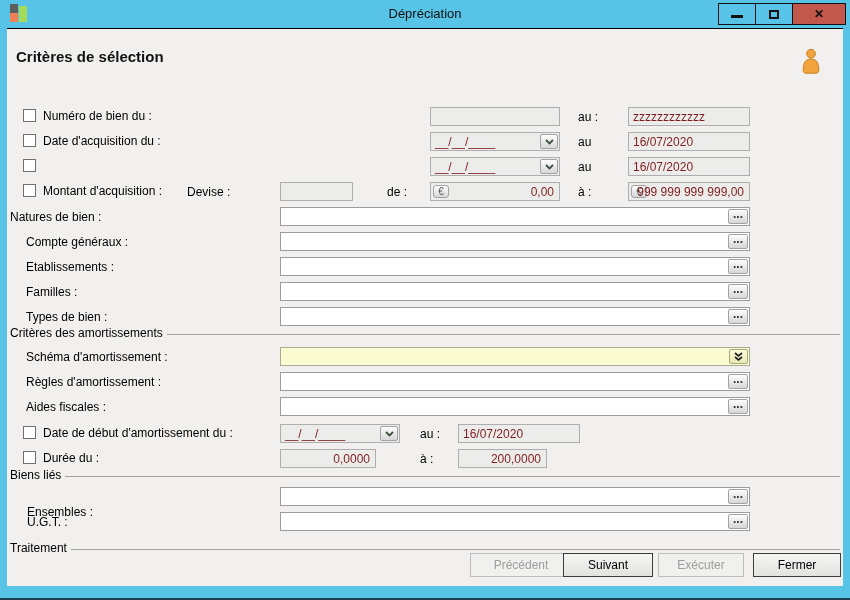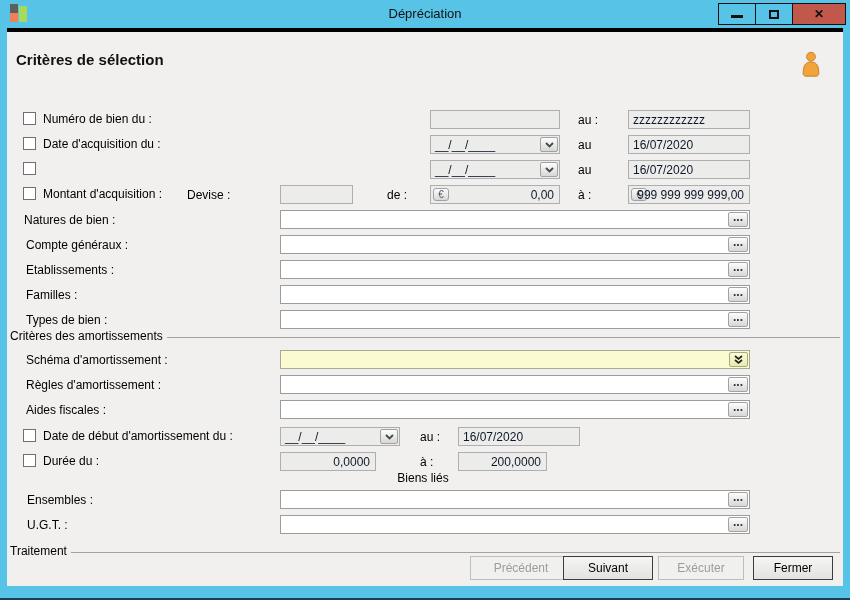--- a/index.html
+++ b/index.html
@@ -13,36 +13,36 @@
   .app-icon .sq-orange{position:absolute;left:0;top:9px;width:8px;height:9px;background:#ee8158;}
   .app-icon .sq-green{position:absolute;left:9px;top:2px;width:8px;height:16px;background:#a7da58;}
   .winbtns{position:absolute;right:4px;top:3px;height:22px;display:flex;border:1px solid #121212;box-sizing:border-box;}
   .winbtn{width:36px;display:flex;align-items:center;justify-content:center;background:#57c3e7;border-right:1px solid #121212;cursor:default;}
   .winbtn.close{width:52px;background:#c2584c;border-right:none;}
   .glyph-min{width:12px;height:3px;background:#111;margin-top:5px;}
   .glyph-max{width:10px;height:9px;border:2px solid #111;box-sizing:border-box;background:transparent;}
   .glyph-close{font-size:12px;font-weight:bold;color:#111;line-height:1;}
 
   
-  .content{position:absolute;left:7px;top:28px;width:836px;height:558px;background:#f1f0ee;border-top:4px solid #000000;box-sizing:border-box;}
+  .content{position:absolute;left:7px;top:28px;width:836px;height:558px;background:#f1f0ee;border-top:1px solid #000000;box-sizing:border-box;}
   .heading{position:absolute;left:9px;top:19px;font-size:15px;font-weight:bold;color:#111;}
   .person{position:absolute;left:793px;top:19px;width:22px;height:27px;cursor:pointer;}
 
   .group{position:absolute;left:3px;right:3px;display:flex;align-items:center;}
   .group .glabel{font-size:12px;color:#000;white-space:nowrap;margin-right:4px;}
   .group .gline{flex:1;height:1px;background:#a3a3a3;margin-top:2px;}
 
   .lbl{position:absolute;font-size:12px;color:#000000;white-space:nowrap;}
   .cb{position:absolute;width:13px;height:13px;background:#fff;border:1px solid #6f6f6f;box-sizing:border-box;cursor:pointer;}
 
   .fld{position:absolute;height:19px;background:#fff;border:1px solid #9c9c9c;box-sizing:border-box;}
   .fld.dis{background:#ececea;border-color:#aeaeae;}
   .fld.yellow{background:#fbfbd1;border-color:#a9a996;}
   .fld .v{position:absolute;left:4px;top:2px;font-size:12px;white-space:nowrap;color:#000;}
-  .fld.dis .v{color:#0f172a;}
+  .fld.dis .v{color:#7f1d1d;}
   .fld .v.r{left:auto;right:5px;}
 
   .mini{position:absolute;box-sizing:border-box;border:1px solid #a2a2a2;border-radius:2px;
         background:linear-gradient(#fdfdfd,#d7d7d7);display:flex;align-items:center;justify-content:center;cursor:pointer;}
   .dots{top:1px;right:1px;width:20px;height:15px;}
   .dots span{font-size:12px;font-weight:bold;color:#333;line-height:0;transform:translateY(-3px);letter-spacing:0;}
   .combo{top:1px;right:1px;width:18px;height:15px;}
   .dblchev{top:1px;right:1px;width:19px;height:15px;background:linear-gradient(#fcfcd9,#e9e9b4);border-color:#a9a97e;}
   .eurbtn{top:2px;left:2px;width:16px;height:13px;border-radius:3px;}
   .eurbtn span{font-size:10px;color:#555;line-height:1;}
@@ -144,21 +144,21 @@
       <span class="v r">0,00</span>
     </div>
     <div class="lbl" style="left:571px;top:156px;">à :</div>
     <div class="fld dis" style="left:621px;top:153px;width:122px;">
       <span class="mini eurbtn">
           <span>€</span>
         </span>
       <span class="v r">999 999 999 999,00</span>
     </div>
 
-    <div class="lbl" style="left:17px;top:181px;">Natures de bien :</div>
+    <div class="lbl" style="left:3px;top:181px;">Natures de bien :</div>
     <div class="fld" style="left:273px;top:178px;width:470px;">
       <span class="v"></span>
       <span class="mini dots">
           <span>...</span>
         </span>
     </div>
 
     <div class="lbl" style="left:19px;top:206px;">Compte généraux :</div>
     <div class="fld" style="left:273px;top:203px;width:470px;">
       <span class="v"></span>
@@ -241,26 +241,26 @@
     <div class="cb" style="left:16px;top:422px;"></div>
     <div class="lbl" style="left:36px;top:422px;">Durée du :</div>
     <div class="fld dis" style="left:273px;top:420px;width:96px;">
         <span class="v r">0,0000</span>
       </div>
     <div class="lbl" style="left:413px;top:423px;">à :</div>
     <div class="fld dis" style="left:451px;top:420px;width:89px;">
         <span class="v r">200,0000</span>
       </div>
 
-    <div class="group" style="top:439px;flex-direction:column;">
+    <div class="group" style="top:439px;">
       <span class="glabel">Biens liés</span>
       <span class="gline"></span>
     </div>
 
-    <div class="lbl" style="left:20px;top:461px;text-align:right;">Ensembles :</div>
+    <div class="lbl" style="left:20px;top:476px;text-align:right;">Ensembles :</div>
     <div class="fld" style="left:273px;top:458px;width:470px;">
       <span class="v"></span>
       <span class="mini dots">
           <span>...</span>
         </span>
     </div>
 
     <div class="lbl" style="left:20px;top:486px;">U.G.T. :</div>
     <div class="fld" style="left:273px;top:483px;width:470px;">
       <span class="v"></span>
@@ -270,18 +270,18 @@
     </div>
 
     <div class="group" style="top:512px;">
       <span class="glabel">Traitement</span>
       <span class="gline"></span>
     </div>
 
     <div class="btn dis" style="left:463px;width:102px;">Précédent</div>
     <div class="btn" style="left:556px;width:90px;">Suivant</div>
     <div class="btn dis" style="left:651px;width:86px;">Exécuter</div>
-    <div class="btn" style="left:746px;width:80px;">Fermer</div>
+    <div class="btn" style="left:746px;width:88px;">Fermer</div>
 
   </div>
 
   <div class="bottom-edge"></div>
 </div>
 
 </body></html>

